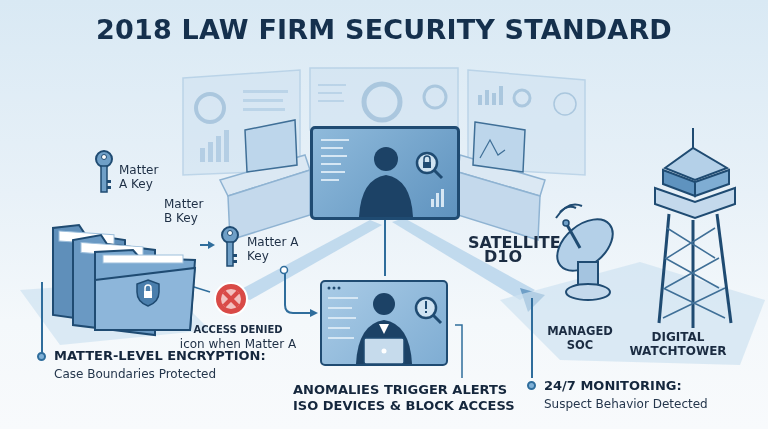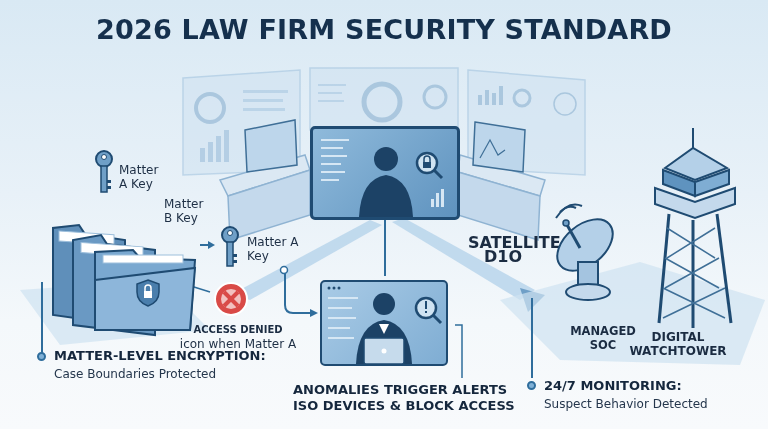--- a/index.html
+++ b/index.html
@@ -19,21 +19,21 @@
   .bold-cap { font-weight:bold; color:#1b2c42; }
   .bottom-h { position:absolute; font-family:"DejaVu Sans", sans-serif; font-weight:bold; font-size:13px; color:#15273d; line-height:17px; }
   .bottom-s { position:absolute; font-family:"DejaVu Sans", sans-serif; font-size:12px; color:#24364c; line-height:17px; }
   .dot { position:absolute; width:9px; height:9px; border-radius:50%; background:#7fb0d6; border:2px solid #2f6d9c; box-sizing:border-box; }
   .vline { position:absolute; width:2px; background:#2f6d9c; }
   svg { position:absolute; overflow:visible; }
 </style>
 </head>
 <body>
 
-<div class="title">2026 LAW FIRM SECURITY STANDARD</div>
+<div class="title">2018 LAW FIRM SECURITY STANDARD</div>
 
 <svg width="768" height="429" style="left:0;top:0;">
 
   <g opacity="0.55">
     <polygon points="183,78 300,70 300,170 183,175" fill="#cfe2f1" stroke="#9dc0dd" stroke-width="1.5"></polygon>
     <circle cx="210" cy="108" r="14" fill="none" stroke="#7fa9cc" stroke-width="4"></circle>
     <rect x="243" y="90" width="45" height="3" fill="#9dc0dd"></rect>
     <rect x="243" y="99" width="40" height="3" fill="#9dc0dd"></rect>
     <rect x="243" y="108" width="42" height="3" fill="#9dc0dd"></rect>
     <rect x="200" y="148" width="5" height="14" fill="#8db4d5"></rect>
@@ -212,21 +212,21 @@
   <line x1="38" y1="0" x2="38" y2="22" stroke="#1f4b72" stroke-width="2"></line>
   <polygon points="10,40 38,20 72,40 40,52" fill="#b4d0e8" stroke="#1f4b72" stroke-width="2"></polygon>
   <polygon points="8,42 40,54 40,68 8,56" fill="#5f93bf" stroke="#1f4b72" stroke-width="2"></polygon>
   <polygon points="40,54 74,42 74,56 40,68" fill="#7fadd3" stroke="#1f4b72" stroke-width="2"></polygon>
   <polygon points="0,60 40,74 80,60 80,76 40,90 0,76" fill="#c4d9ec" stroke="#1f4b72" stroke-width="2"></polygon>
   <line x1="14" y1="86" x2="4" y2="195" stroke="#1f4b72" stroke-width="3"></line>
   <line x1="62" y1="86" x2="76" y2="195" stroke="#1f4b72" stroke-width="3"></line>
   <line x1="38" y1="92" x2="38" y2="200" stroke="#1f4b72" stroke-width="3"></line>
   <path d="M12,100 L60,130 M60,100 L12,130 M10,130 L64,160 M64,130 L10,160 M8,160 L70,190 M70,160 L8,190" stroke="#3f6f97" stroke-width="1.5" fill="none"></path>
 </svg>
-<div class="lbl lbl-c bold-cap" style="left:568px;top:324px;width:70px;font-size:11.5px;">
+<div class="lbl lbl-c bold-cap" style="left:545px;top:324px;width:70px;font-size:11.5px;">
   <div>MANAGED</div>
   <div>SOC</div>
 </div>
 <div class="lbl lbl-c bold-cap" style="left:628px;top:330px;width:100px;font-size:12px;">
   <div>DIGITAL</div>
   <div>WATCHTOWER</div>
 </div>
 
 <div class="vline" style="left:41px;top:282px;height:72px;"></div>
 <div class="dot" style="left:37px;top:352px;"></div>

